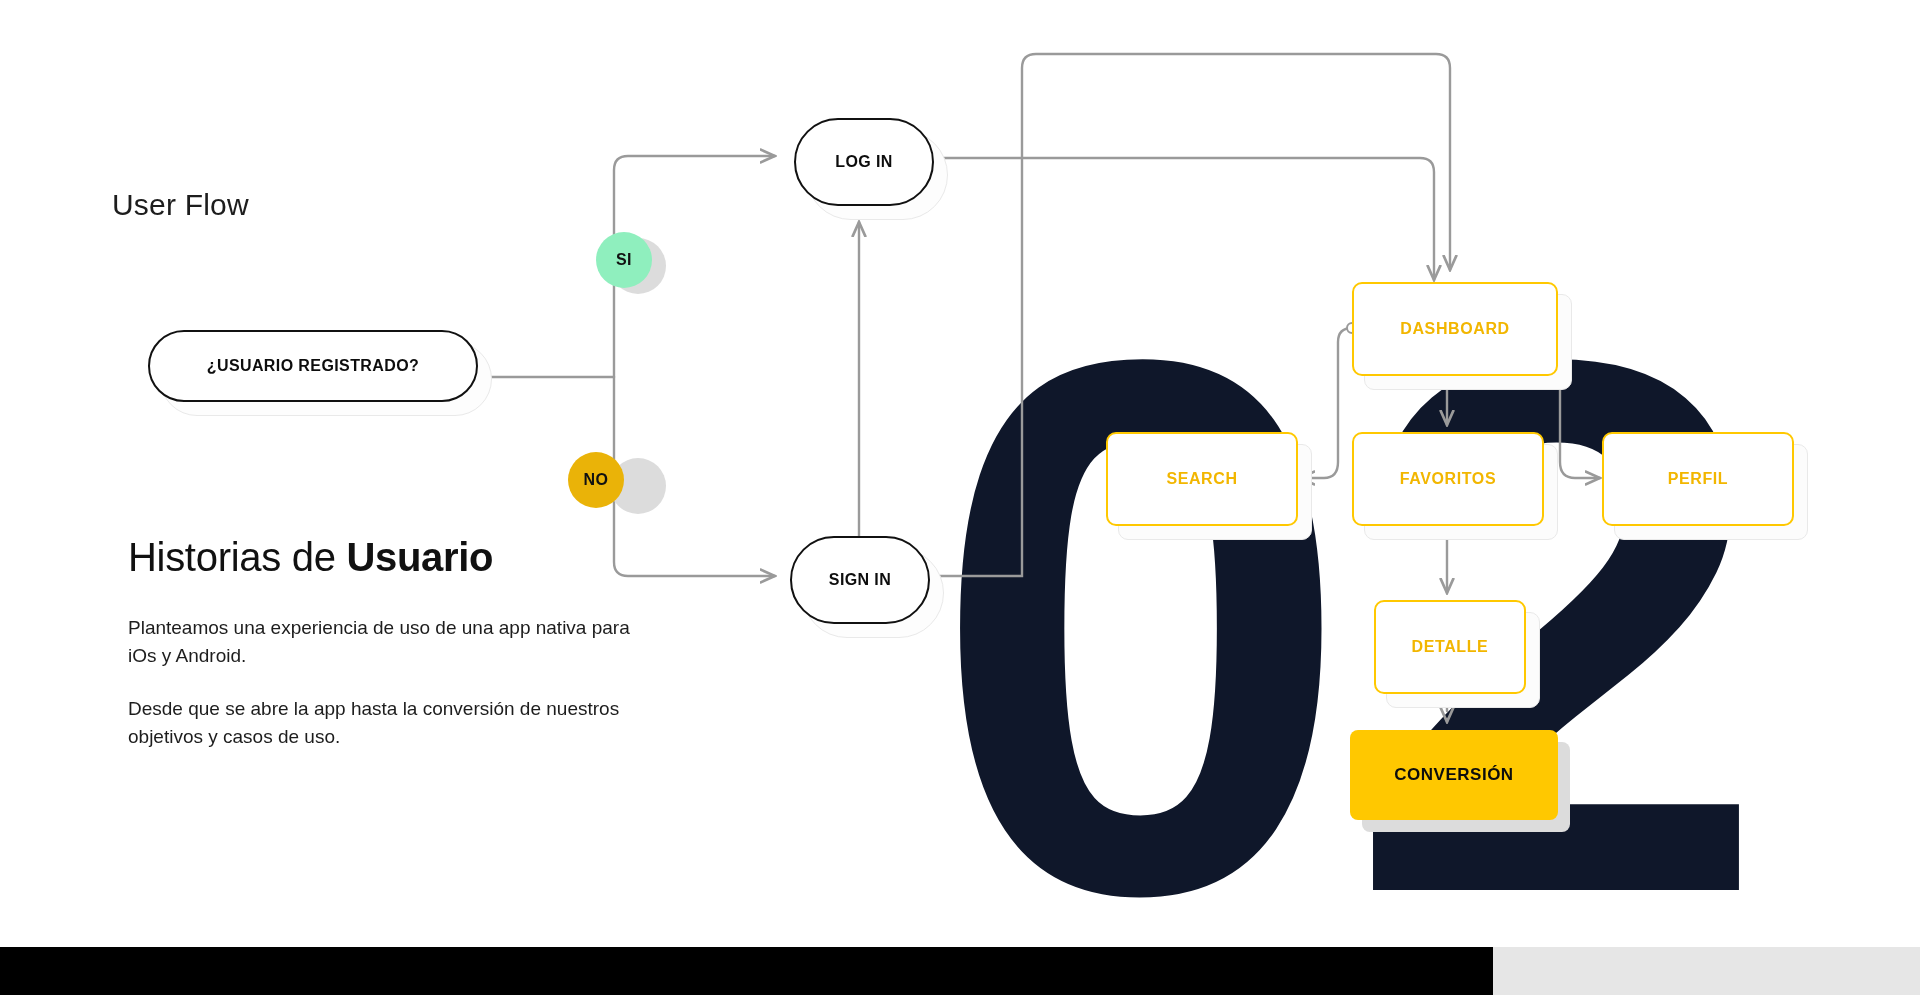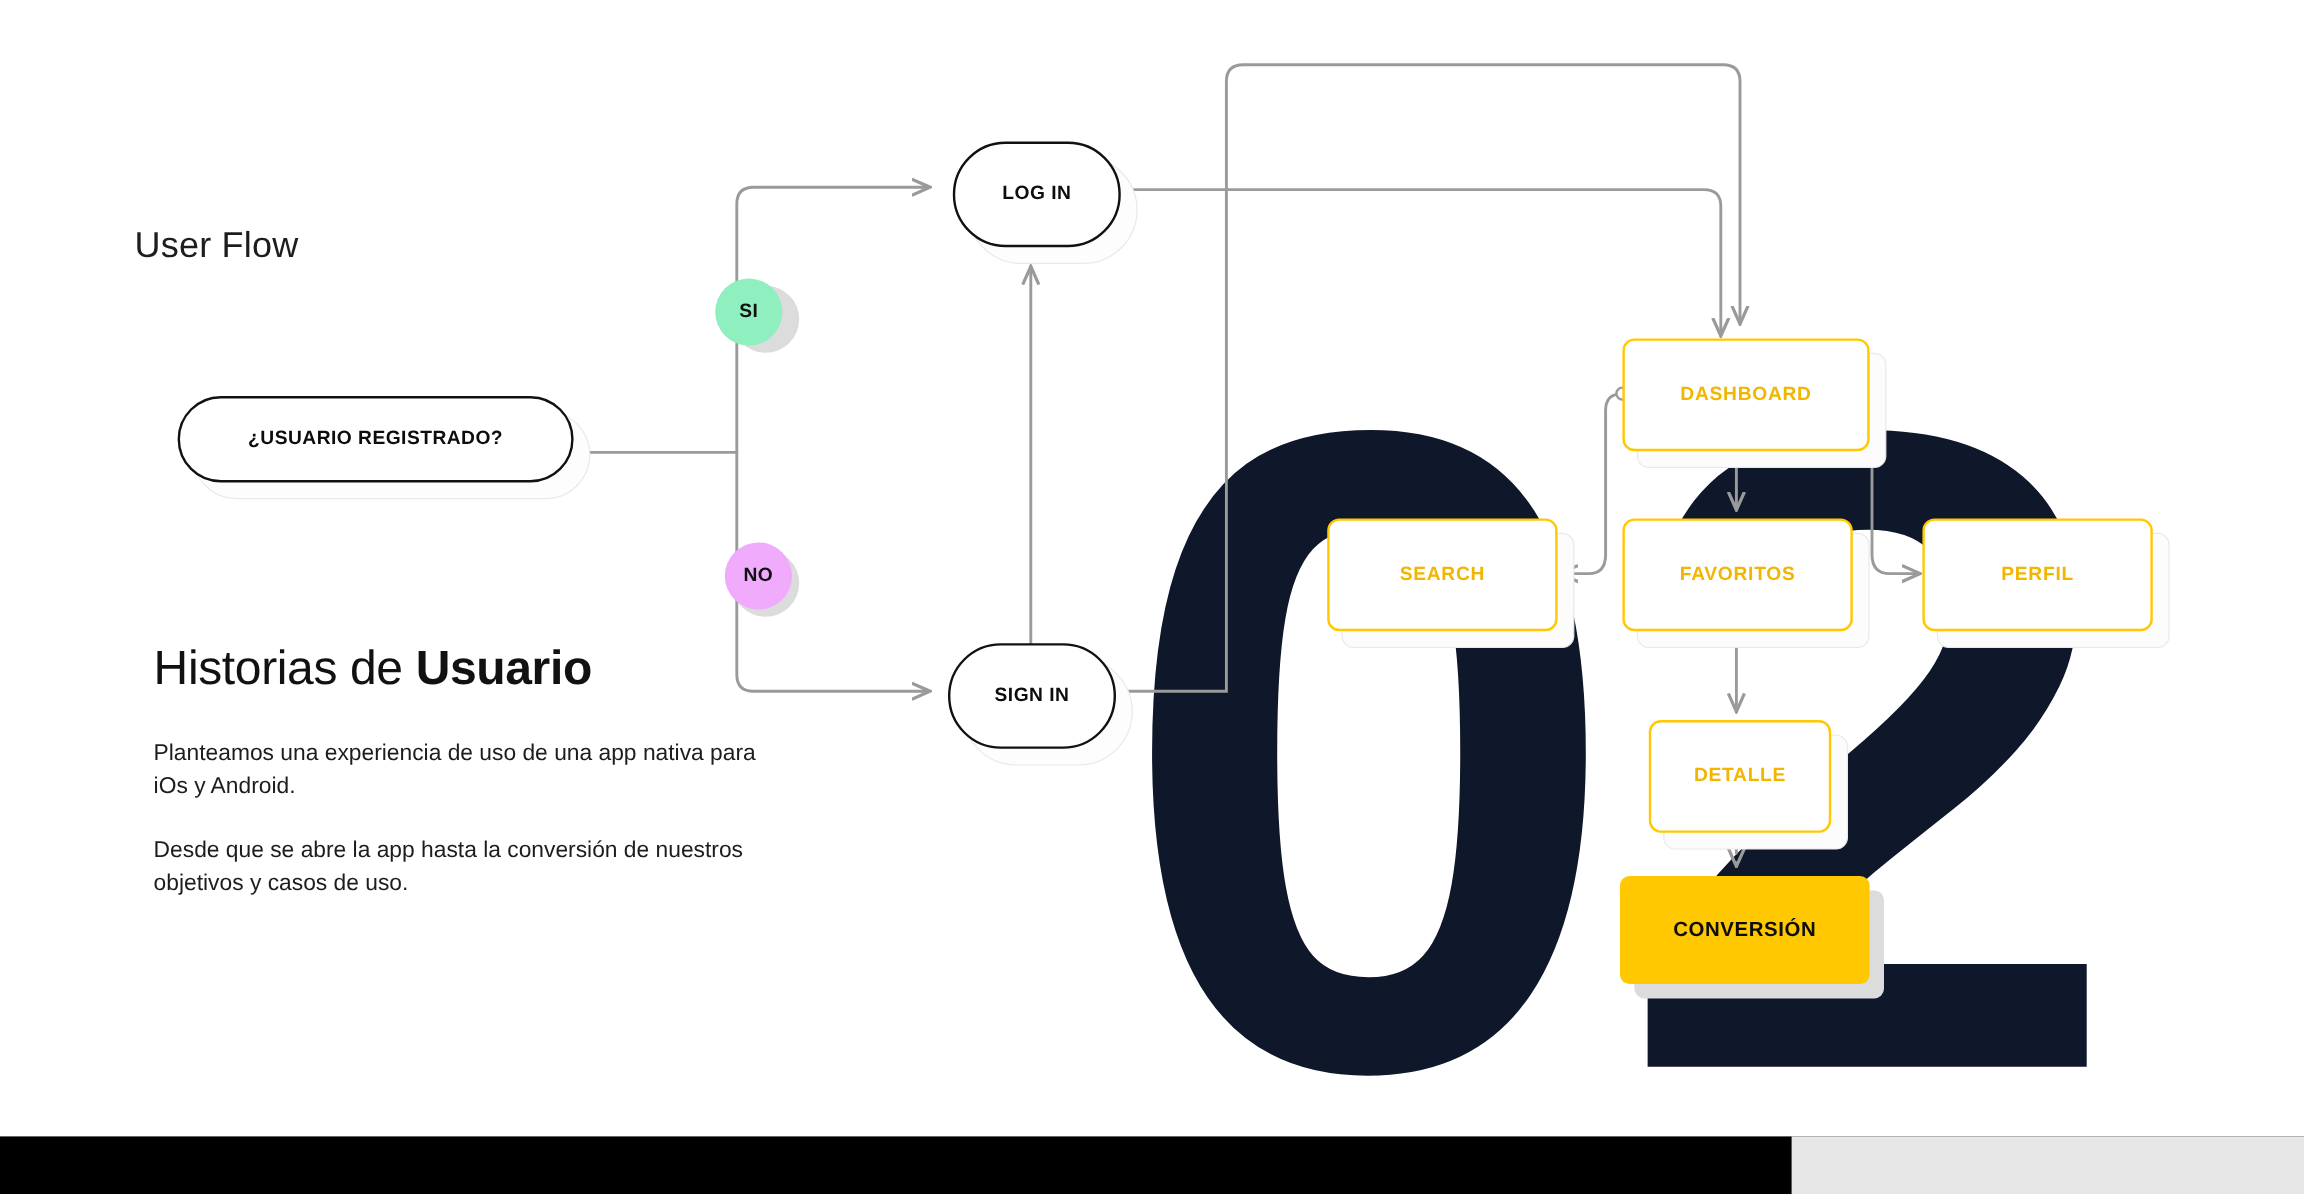--- a/index.html
+++ b/index.html
@@ -196,20 +196,20 @@
   <div class="node solid" style="left:1350px;top:730px;width:208px;height:90px;">
     <span class="lbl">CONVERSIÓN</span>
   </div>
 
   <div class="badge-shadow" style="left:610px;top:238px;width:56px;height:56px;"></div>
   <div class="badge" style="left:596px;top:232px;width:56px;height:56px;background:#8FEFBE;align-items:center;">
     <span class="lbl">SI</span>
   </div>
 
   <div class="badge-shadow" style="left:610px;top:458px;width:56px;height:56px;"></div>
-  <div class="badge" style="left:604px;top:452px;width:56px;height:56px;background:#f0abfc;">
+  <div class="badge" style="left:568px;top:452px;width:56px;height:56px;background:#eab308;">
     <span class="lbl">NO</span>
   </div>
 
   <div class="bottom-band"></div>
   <div class="band-block"></div>
 
 </div>
 
 </body></html>

